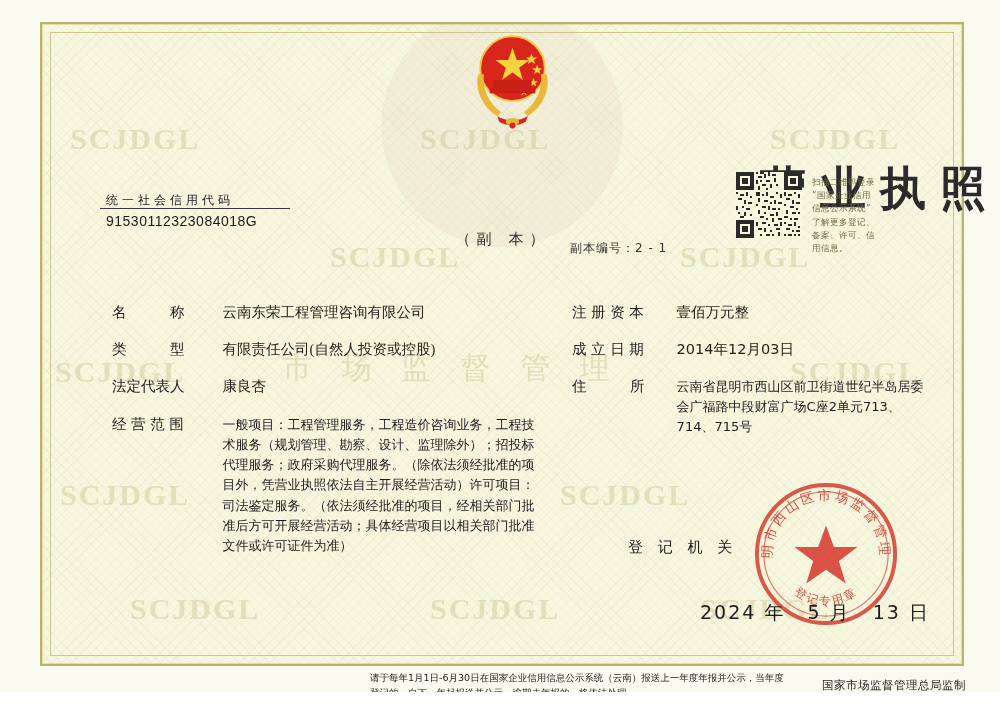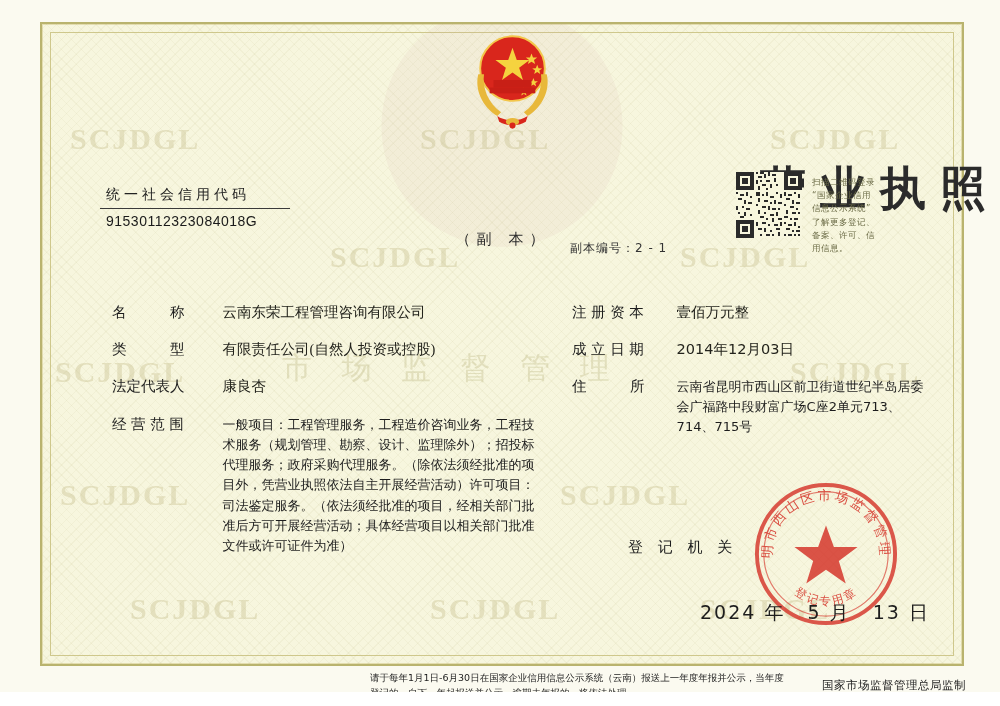--- a/index.html
+++ b/index.html
@@ -106,22 +106,22 @@
   .copy-no {
     position: absolute;
     left: 570px; top: 240px;
     font-size: 12px;
     color: #333;
     letter-spacing: 1px;
   }
   
   .credit-label {
     position: absolute;
-    left: 106px; top: 186px;
-    font-size: 14px;
+    left: 106px; top: 192px;
+    font-size: 12px;
     color: #222;
     letter-spacing: 4px;
   }
   .credit-rule {
     position: absolute;
     left: 100px; top: 208px;
     width: 190px; height: 1px;
     background: #3a3a3a;
   }
   .credit-value {

